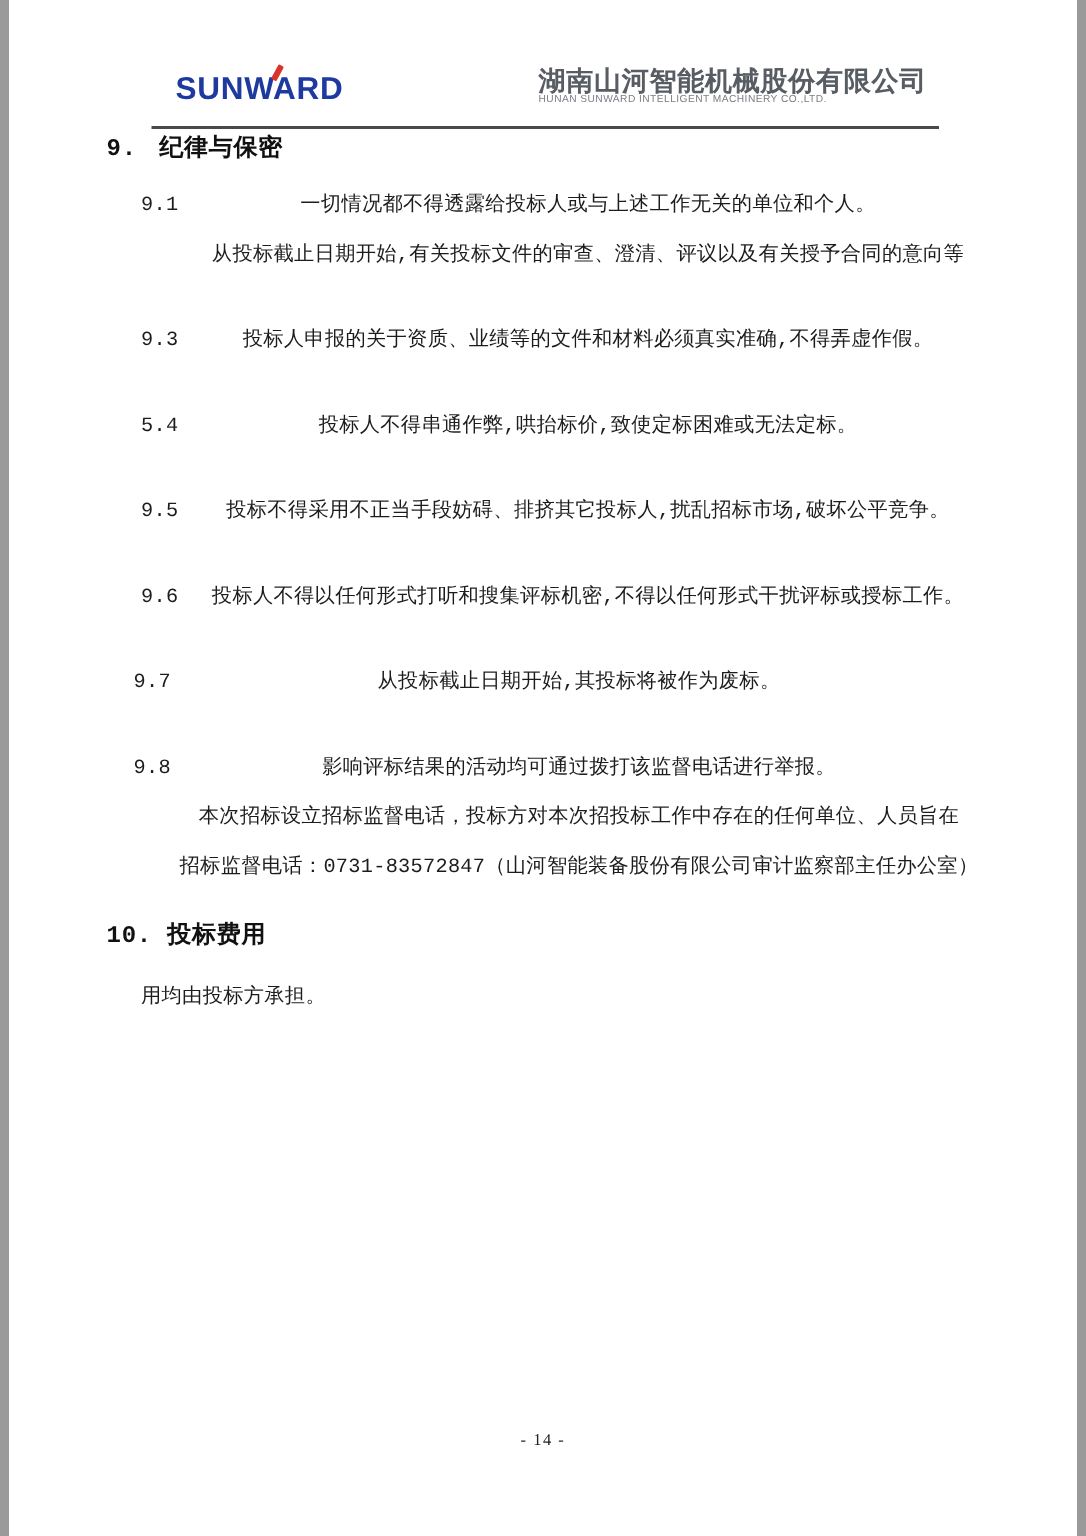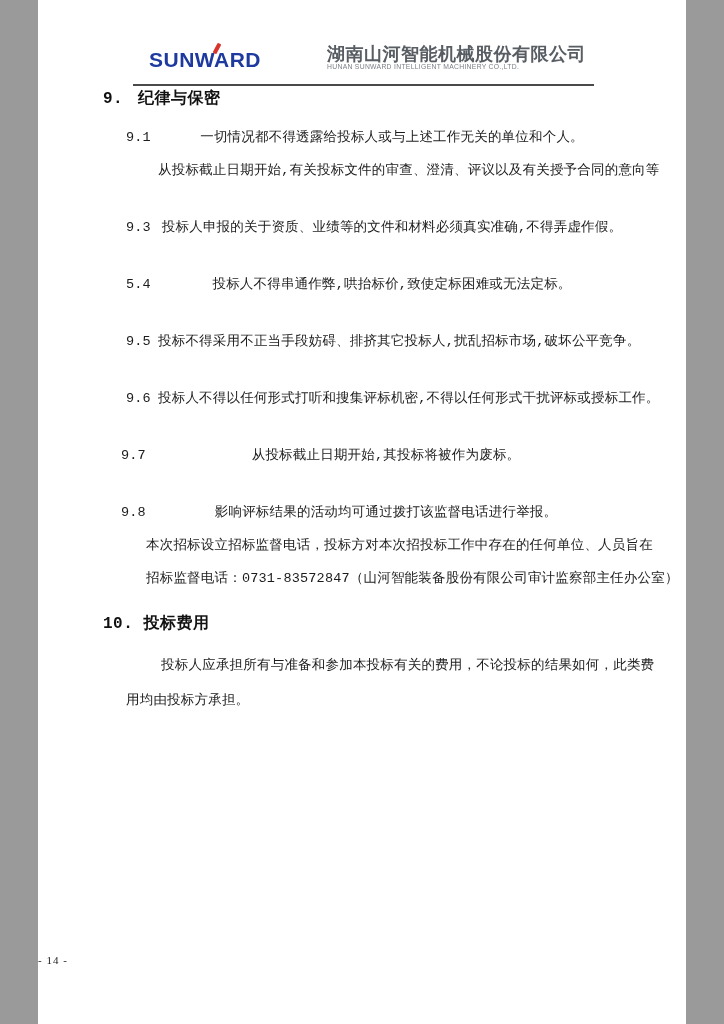--- a/index.html
+++ b/index.html
@@ -1,18 +1,18 @@
 <!DOCTYPE html>
 <html><head>
 <meta charset="utf-8">
 <style>
   html,body{margin:0;padding:0;background:#9a9a9a;}
   .page{
     position:relative;
-    width:648px;height:1024px;
+    width:712px;height:1024px;
     margin:0 auto;
     background:#ffffff;
     font-family:"Liberation Serif","DejaVu Serif",serif;
     color:#1c1c1c;
     overflow:hidden;
     box-sizing:border-box;
   }
   
   .header{
     position:absolute;top:46px;left:95px;right:92px;
@@ -82,21 +82,21 @@
     font-size:13.5px;
     line-height:35px;
     margin:14px 0 0 23px;
     letter-spacing:0.2px;
   }
   .para .line{display:block;white-space:nowrap;}
   .para .line.first{text-indent:2.6em;}
   
   .footer{
     position:absolute;bottom:58px;left:0;right:0;
-    text-align:left;
+    text-align:center;
     font-size:11px;
     color:#222;
     letter-spacing:1px;
   }
 </style>
 </head>
 <body>
 
 <div class="page">
 
@@ -160,21 +160,20 @@
       </div>
 
     </div>
 
     <div class="sec-heading sec10">
       <span class="sec-num">10.</span>
       <span>投标费用</span>
     </div>
 
     <div class="para">
-      <span class="line first">投标人应承担所有与准备和参加本投标有关的费用，不论投标的结果如何，此类费</span>
       <span class="line">用均由投标方承担。</span>
     </div>
 
   </div>
 
   <div class="footer">
     <span>- 14 -</span>
   </div>
 
 </div>

